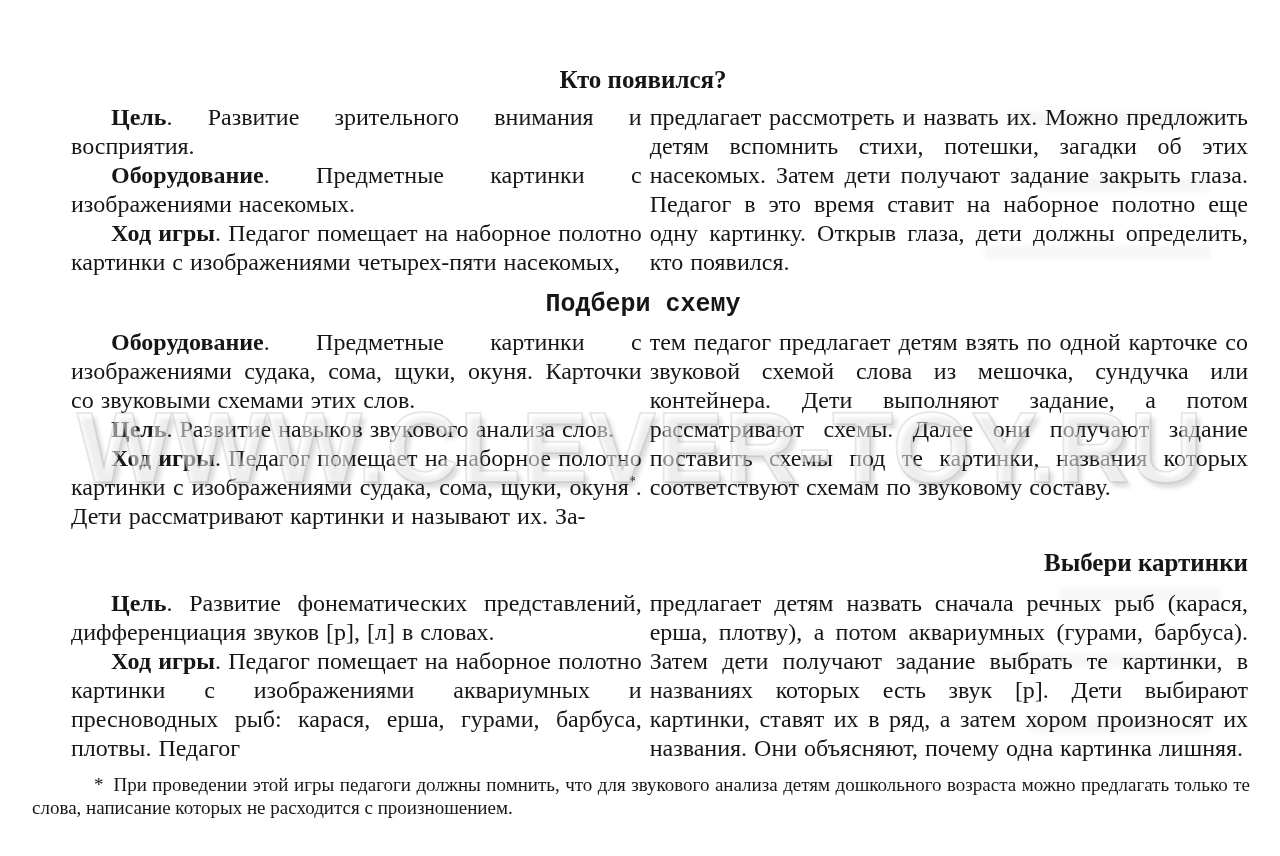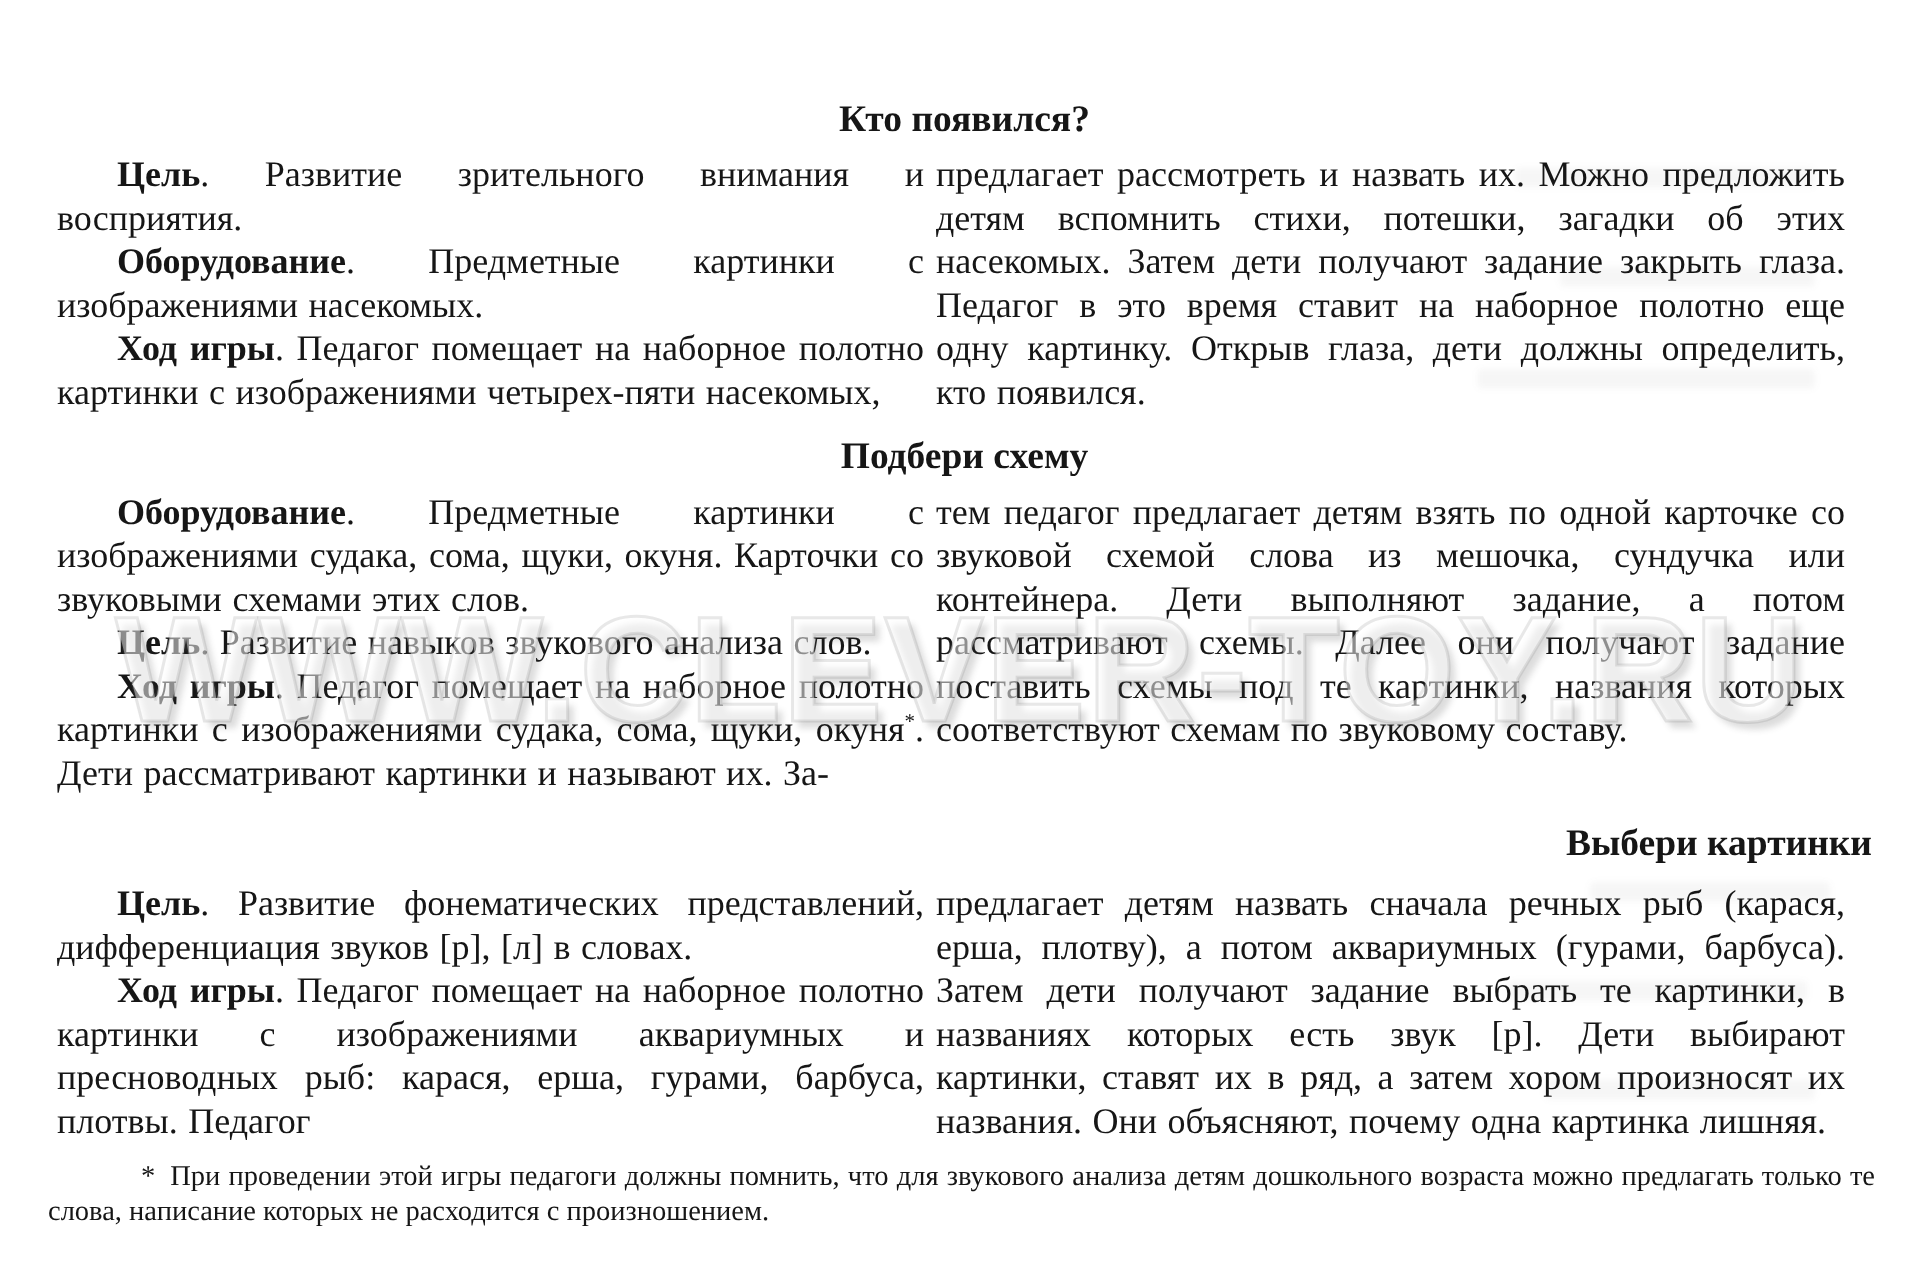--- a/index.html
+++ b/index.html
@@ -22,25 +22,26 @@
     padding: 50px 32px 0 38px;
     background: #ffffff;
   }
   .section-title {
     font-size: 25px;
     line-height: 28px;
     font-weight: bold;
     text-align: center;
     margin: 16px 0 9px 0;
   }
-  .section-title.mt1 { margin-top: 14px; }
+  .section-title.mt1 { margin-top: 14px; font-family: Liberation Mono, monospace; }
   .section-title.mt2 { margin-top: 18px; margin-bottom: 12px; text-align: right; }
   .cols {
     display: flex;
     gap: 8px;
+    margin-left: 33px;
   }
   .col-left  { width: 578px; }
   .col-right { width: 606px; font-family: Liberation Serif, serif; }
   .para, .cont {
     margin: 0;
     font-size: 24px;
     line-height: 29px;
     text-align: justify;
     word-spacing: 1px;
   }

